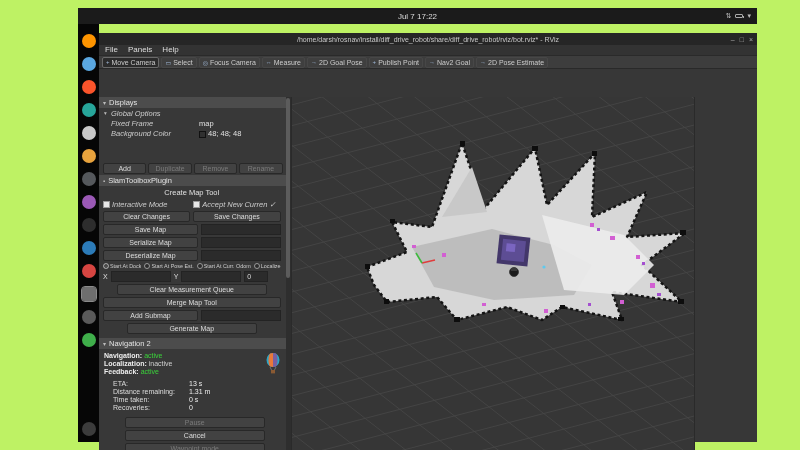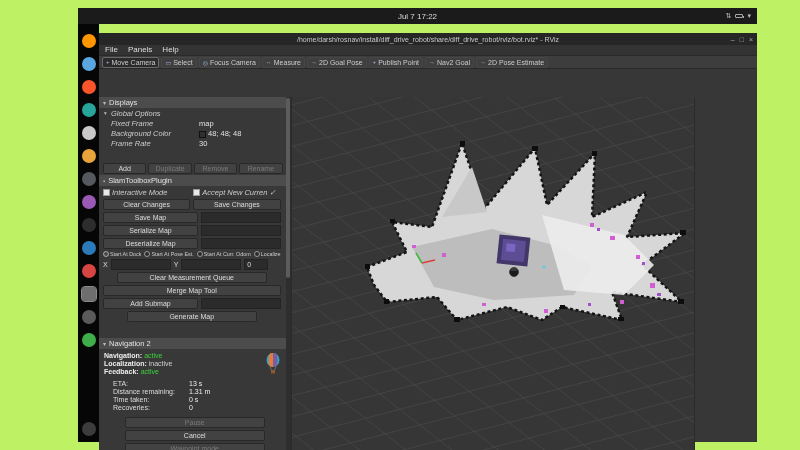--- a/index.html
+++ b/index.html
@@ -197,44 +197,38 @@
                 </span>
               </div>
               <div class="tree-row">
                 <span class="t-arrow"></span>
                 <span class="t-name">Background Color</span>
                 <span class="t-value">
                   <span class="swatch"></span>
                   <span>48; 48; 48</span>
                 </span>
               </div>
-              <div class="tree-row">
-                <span class="t-arrow"></span>
-                <span class="t-name">Frame Rate</span>
-                <span class="t-value">
-                  <span>30</span>
-                </span>
-              </div>
             </div>
           <div class="vscroll" id="tree-scroll">
               <div class="thumb" style="top:2px;height:20px;"></div>
             </div>
         </div>
         <div id="displays-buttons">
             <div class="btn flex1">Add</div>
             <div class="btn flex1 disabled">Duplicate</div>
             <div class="btn flex1 disabled">Remove</div>
             <div class="btn flex1 disabled">Rename</div>
           </div>
 
         <div class="panel-header">
           <span class="hdr-arrow">▪</span>
           <span>SlamToolboxPlugin</span>
         </div>
         <div id="slam-content">
+          <div class="slam-title">Create Map Tool</div>
           <div class="slam-row" id="slam-checks">
               <span style="display:flex;align-items:center;gap:2px;flex:1;overflow:hidden;">
                 <span class="checkbox"></span>
                 <span class="check-label">Interactive Mode</span>
               </span>
               <span style="display:flex;align-items:center;gap:2px;flex:1;overflow:hidden;">
                 <span class="checkbox"></span>
                 <span class="check-label">Accept New Curren ✓</span>
               </span>
             </div>

